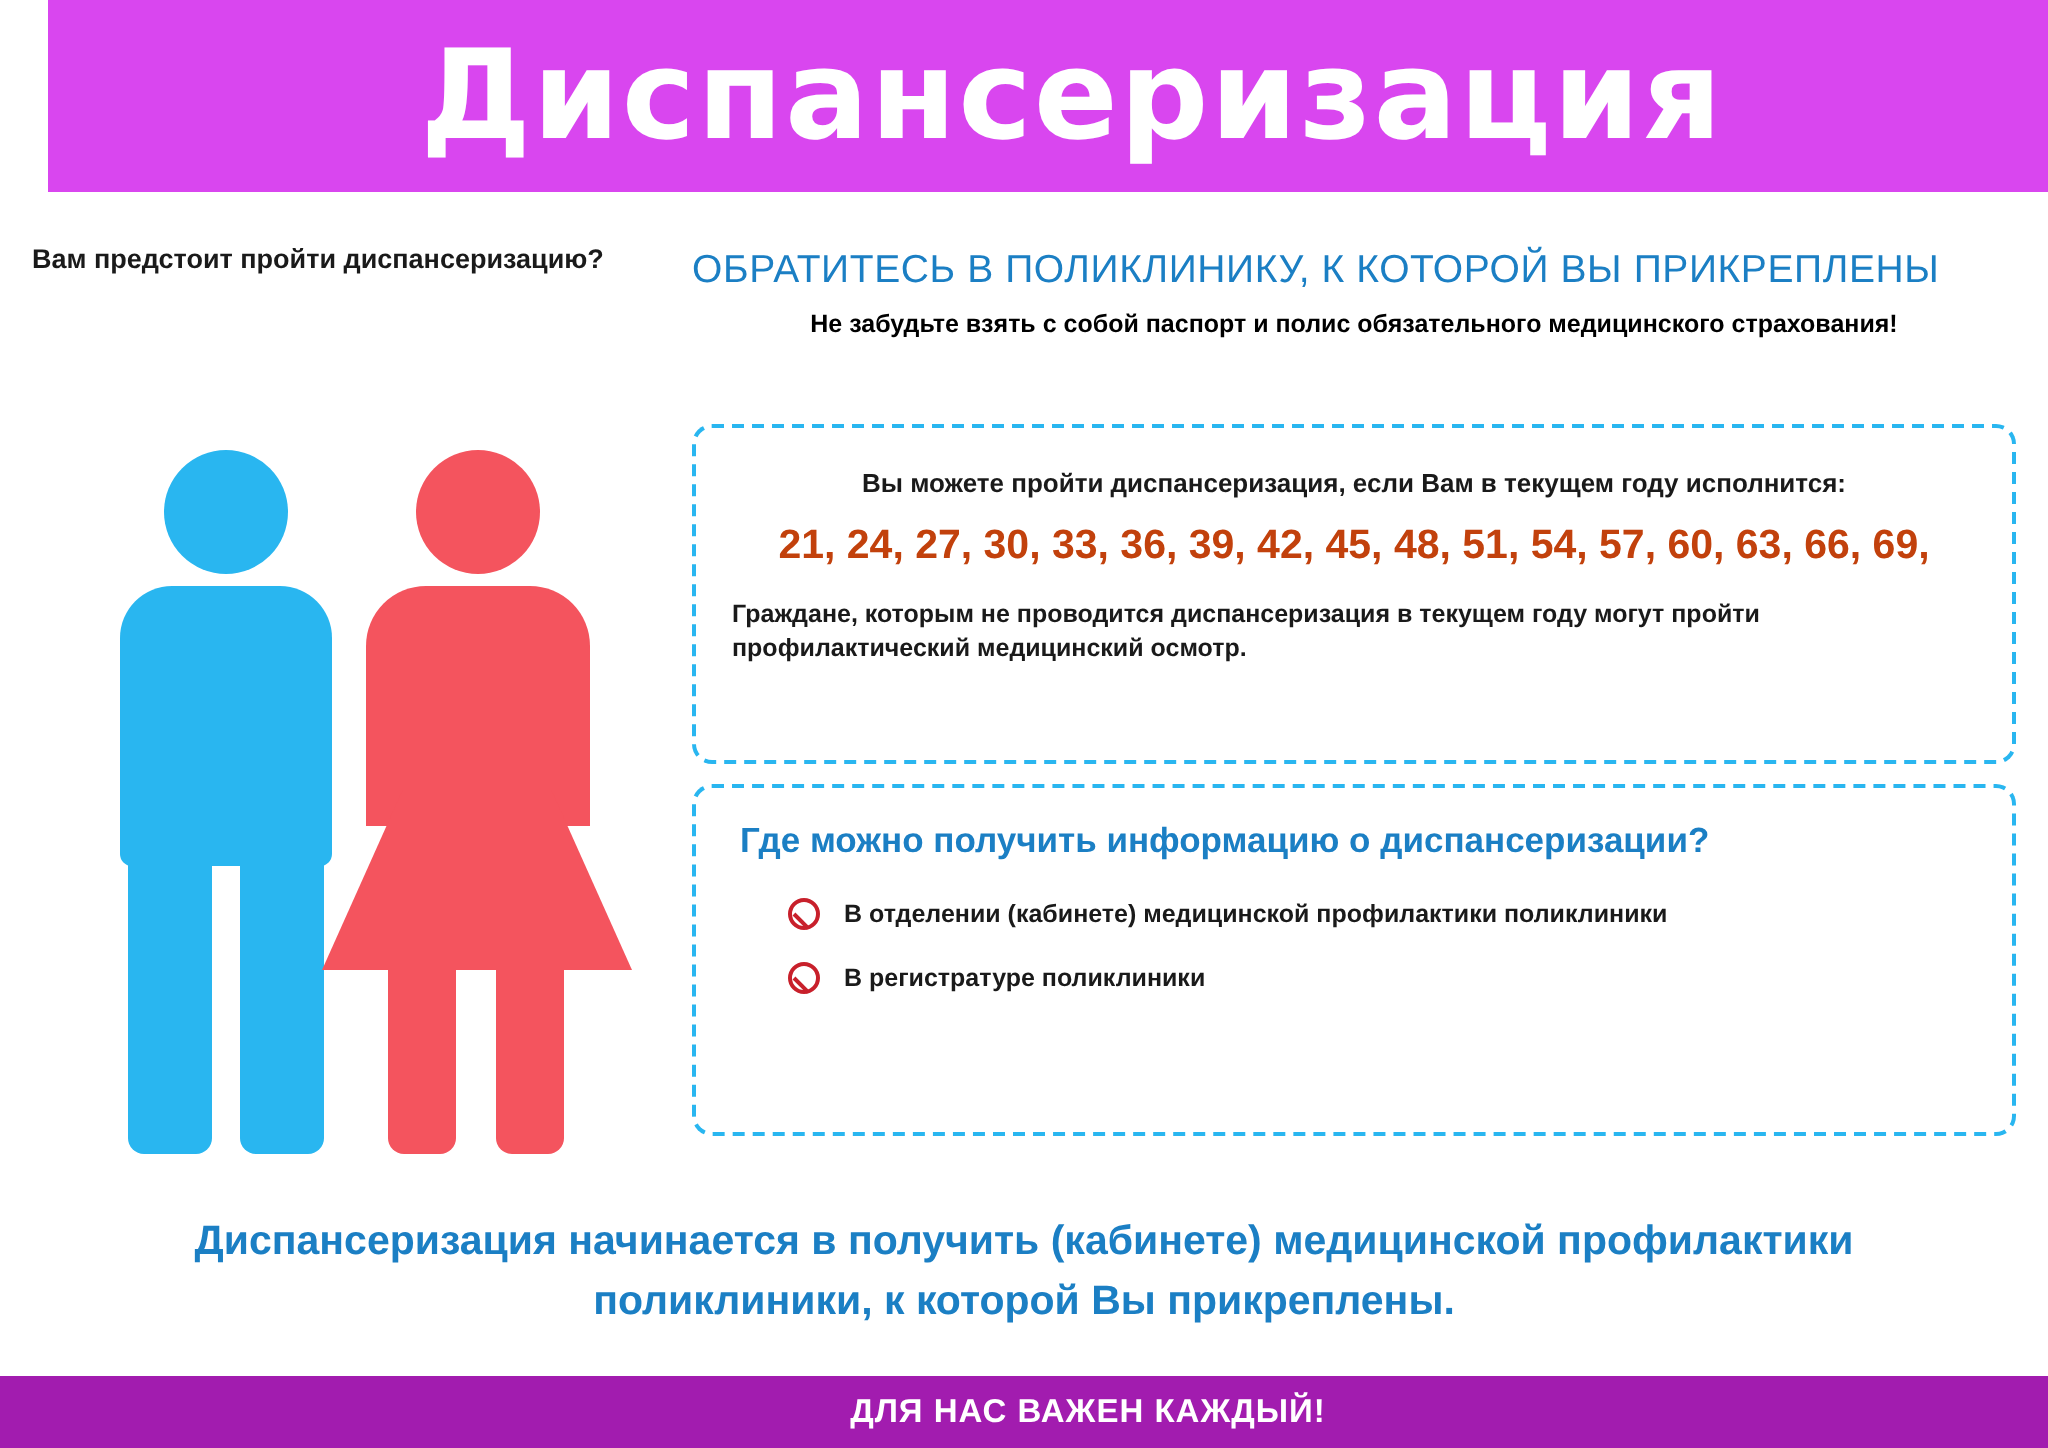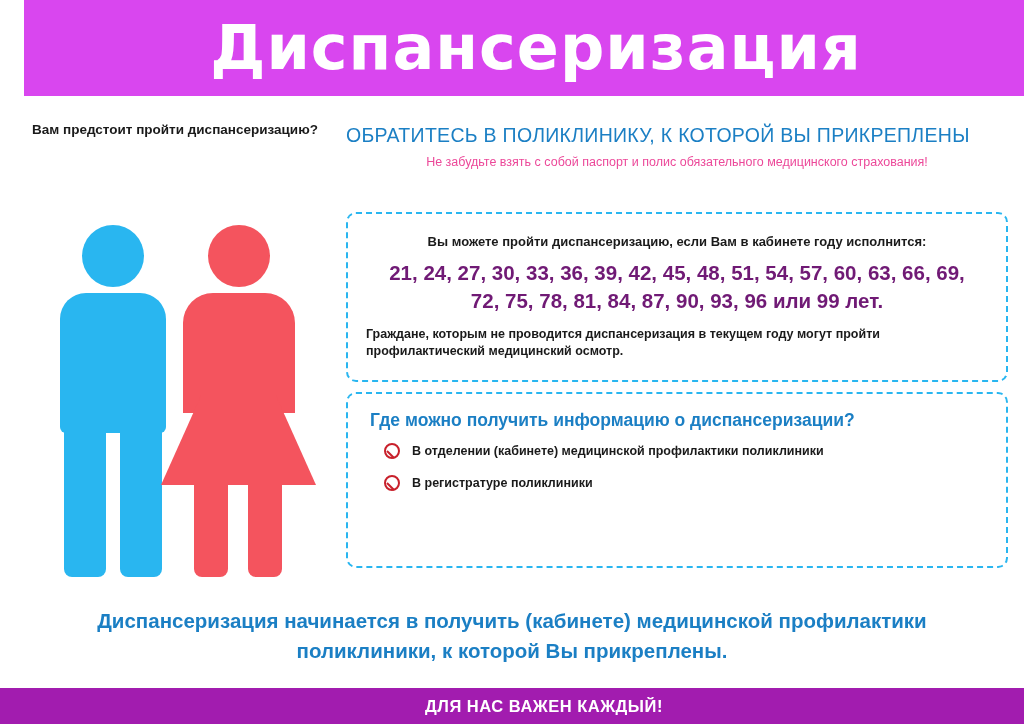--- a/index.html
+++ b/index.html
@@ -38,21 +38,21 @@
     font-size: 62px;
     font-weight: bold;
     letter-spacing: 1px;
     line-height: 1;
     font-family: "DejaVu Sans", sans-serif;
   }
 
   
   .left-col {
     position: absolute;
-    left: 32px;
+    left: 16px;
     top: 112px;
     width: 318px;
   }
   .left-kicker {
     font-size: 13.5px;
     color: #1a1a1a;
     font-weight: bold;
     margin: 10px 0 6px 0;
     letter-spacing: 0px;
   }
@@ -166,22 +166,22 @@
   .right-title {
     font-size: 19.5px;
     font-weight: normal;
     color: #1b7fc4;
     letter-spacing: 0.3px;
     margin: 0 0 8px 0;
     text-align: left;
   }
   .right-sub {
     font-size: 12.5px;
-    font-weight: normal;
-    color: #ec4899;
+    font-weight: bold;
+    color: #000000;
     margin: 0;
     text-align: center;
     letter-spacing: 0px;
   }
 
   
   .dashed-box {
     position: absolute;
     border: 2px dashed #29b6f0;
     border-radius: 10px;
@@ -197,21 +197,21 @@
   .ages-lead {
     font-size: 13px;
     font-weight: bold;
     color: #1a1a1a;
     text-align: center;
     margin: 4px 0 10px 0;
   }
   .ages-numbers {
     font-size: 20.5px;
     font-weight: bold;
-    color: #701a75;
+    color: #c2410c;
     text-align: center;
     line-height: 1.35;
     margin: 0 0 12px 0;
   }
   .ages-note {
     font-size: 12.5px;
     font-weight: bold;
     color: #1a1a1a;
     text-align: left;
     line-height: 1.35;
@@ -226,21 +226,21 @@
     padding: 12px 18px 0 18px;
   }
   .info-title {
     font-size: 17.5px;
     font-weight: bold;
     color: #1b7fc4;
     margin: 4px 0 12px 4px;
   }
   .info-list {
     list-style: none;
-    margin: 8px;
+    margin: 18px;
     padding: 0;
   }
   .info-item {
     display: flex;
     align-items: center;
     margin: 0 0 16px 10px;
   }
   .info-bullet {
     width: 16px;
     height: 16px;
@@ -335,24 +335,23 @@
     <div class="woman-leg-l"></div>
     <div class="woman-leg-r"></div>
   </div>
 
   <div class="right-col">
     <div class="right-title">ОБРАТИТЕСЬ В ПОЛИКЛИНИКУ, К КОТОРОЙ ВЫ ПРИКРЕПЛЕНЫ</div>
     <div class="right-sub">Не забудьте взять с собой паспорт и полис обязательного медицинского страхования!</div>
   </div>
 
   <div class="dashed-box box-ages">
-    <div class="ages-lead">Вы можете пройти диспансеризацию, если Вам в кабинете году исполнится:</div>
+    <div class="ages-lead">Вы можете пройти диспансеризация, если Вам в текущем году исполнится:</div>
     <div class="ages-numbers">
       <div>21, 24, 27, 30, 33, 36, 39, 42, 45, 48, 51, 54, 57, 60, 63, 66, 69,</div>
-      <div>72, 75, 78, 81, 84, 87, 90, 93, 96 или 99 лет.</div>
     </div>
     <div class="ages-note">Граждане, которым не проводится диспансеризация в текущем году могут пройти профилактический медицинский осмотр.</div>
   </div>
 
   <div class="dashed-box box-info">
     <div class="info-title">Где можно получить информацию о диспансеризации?</div>
     <ul class="info-list">
       <li class="info-item">
         <span class="info-bullet"></span>
         <span class="info-text">В отделении (кабинете) медицинской профилактики поликлиники</span>

